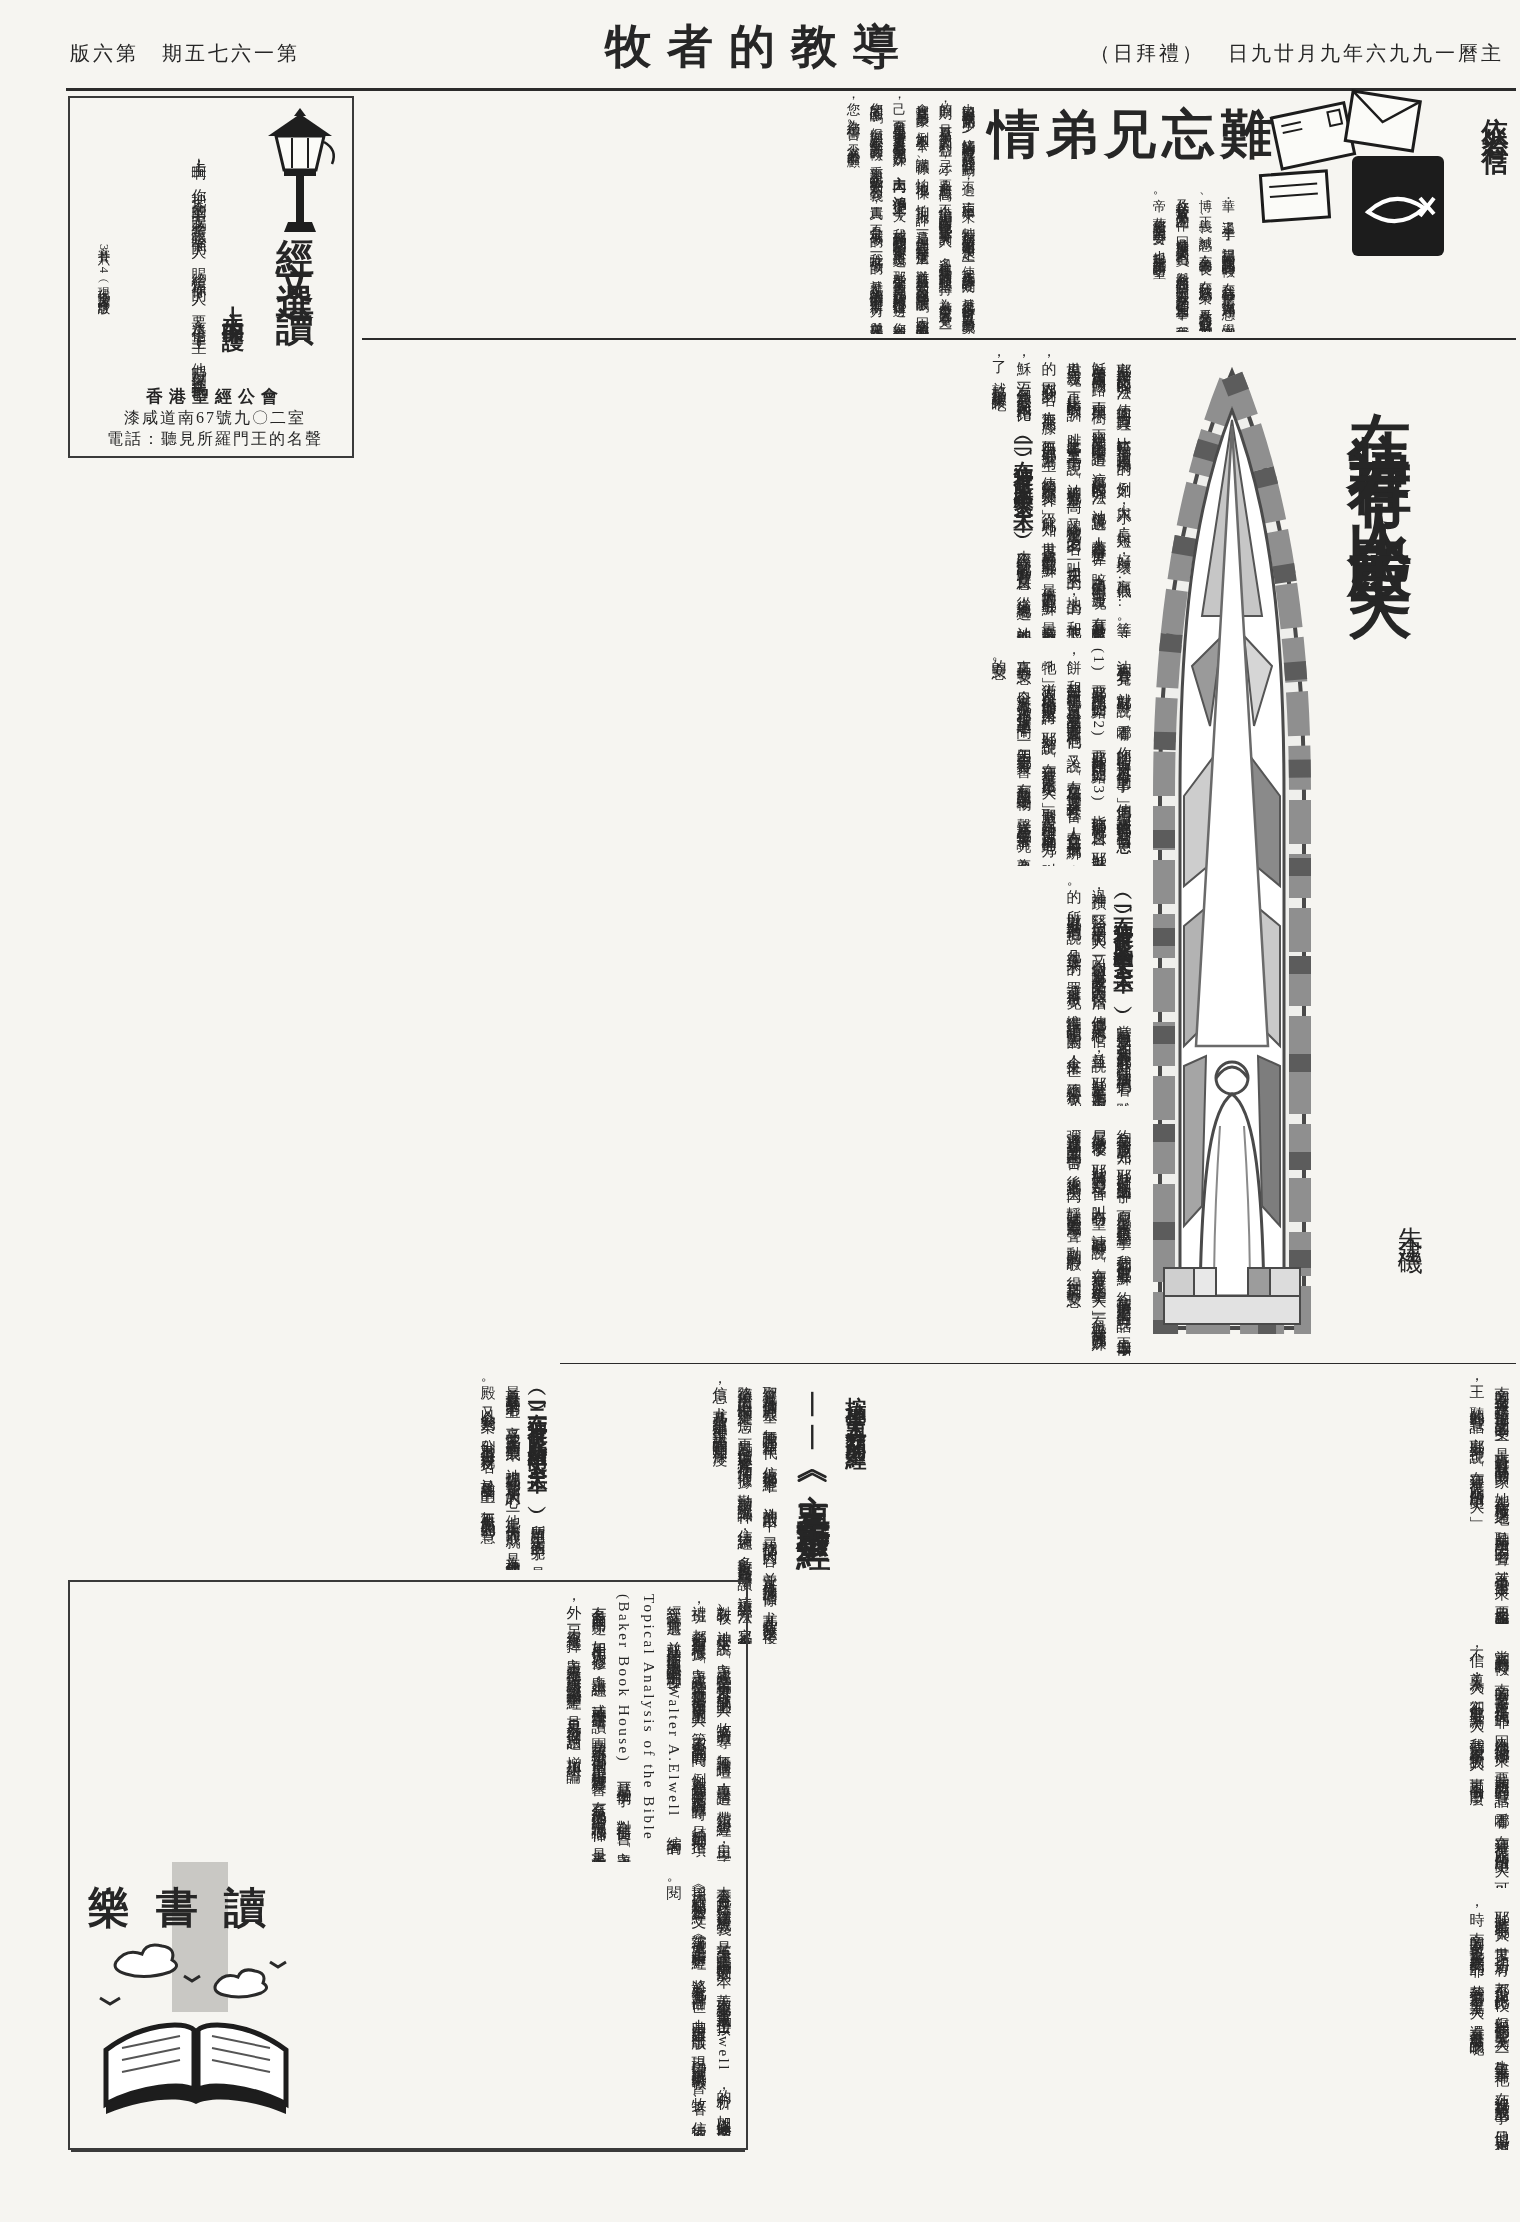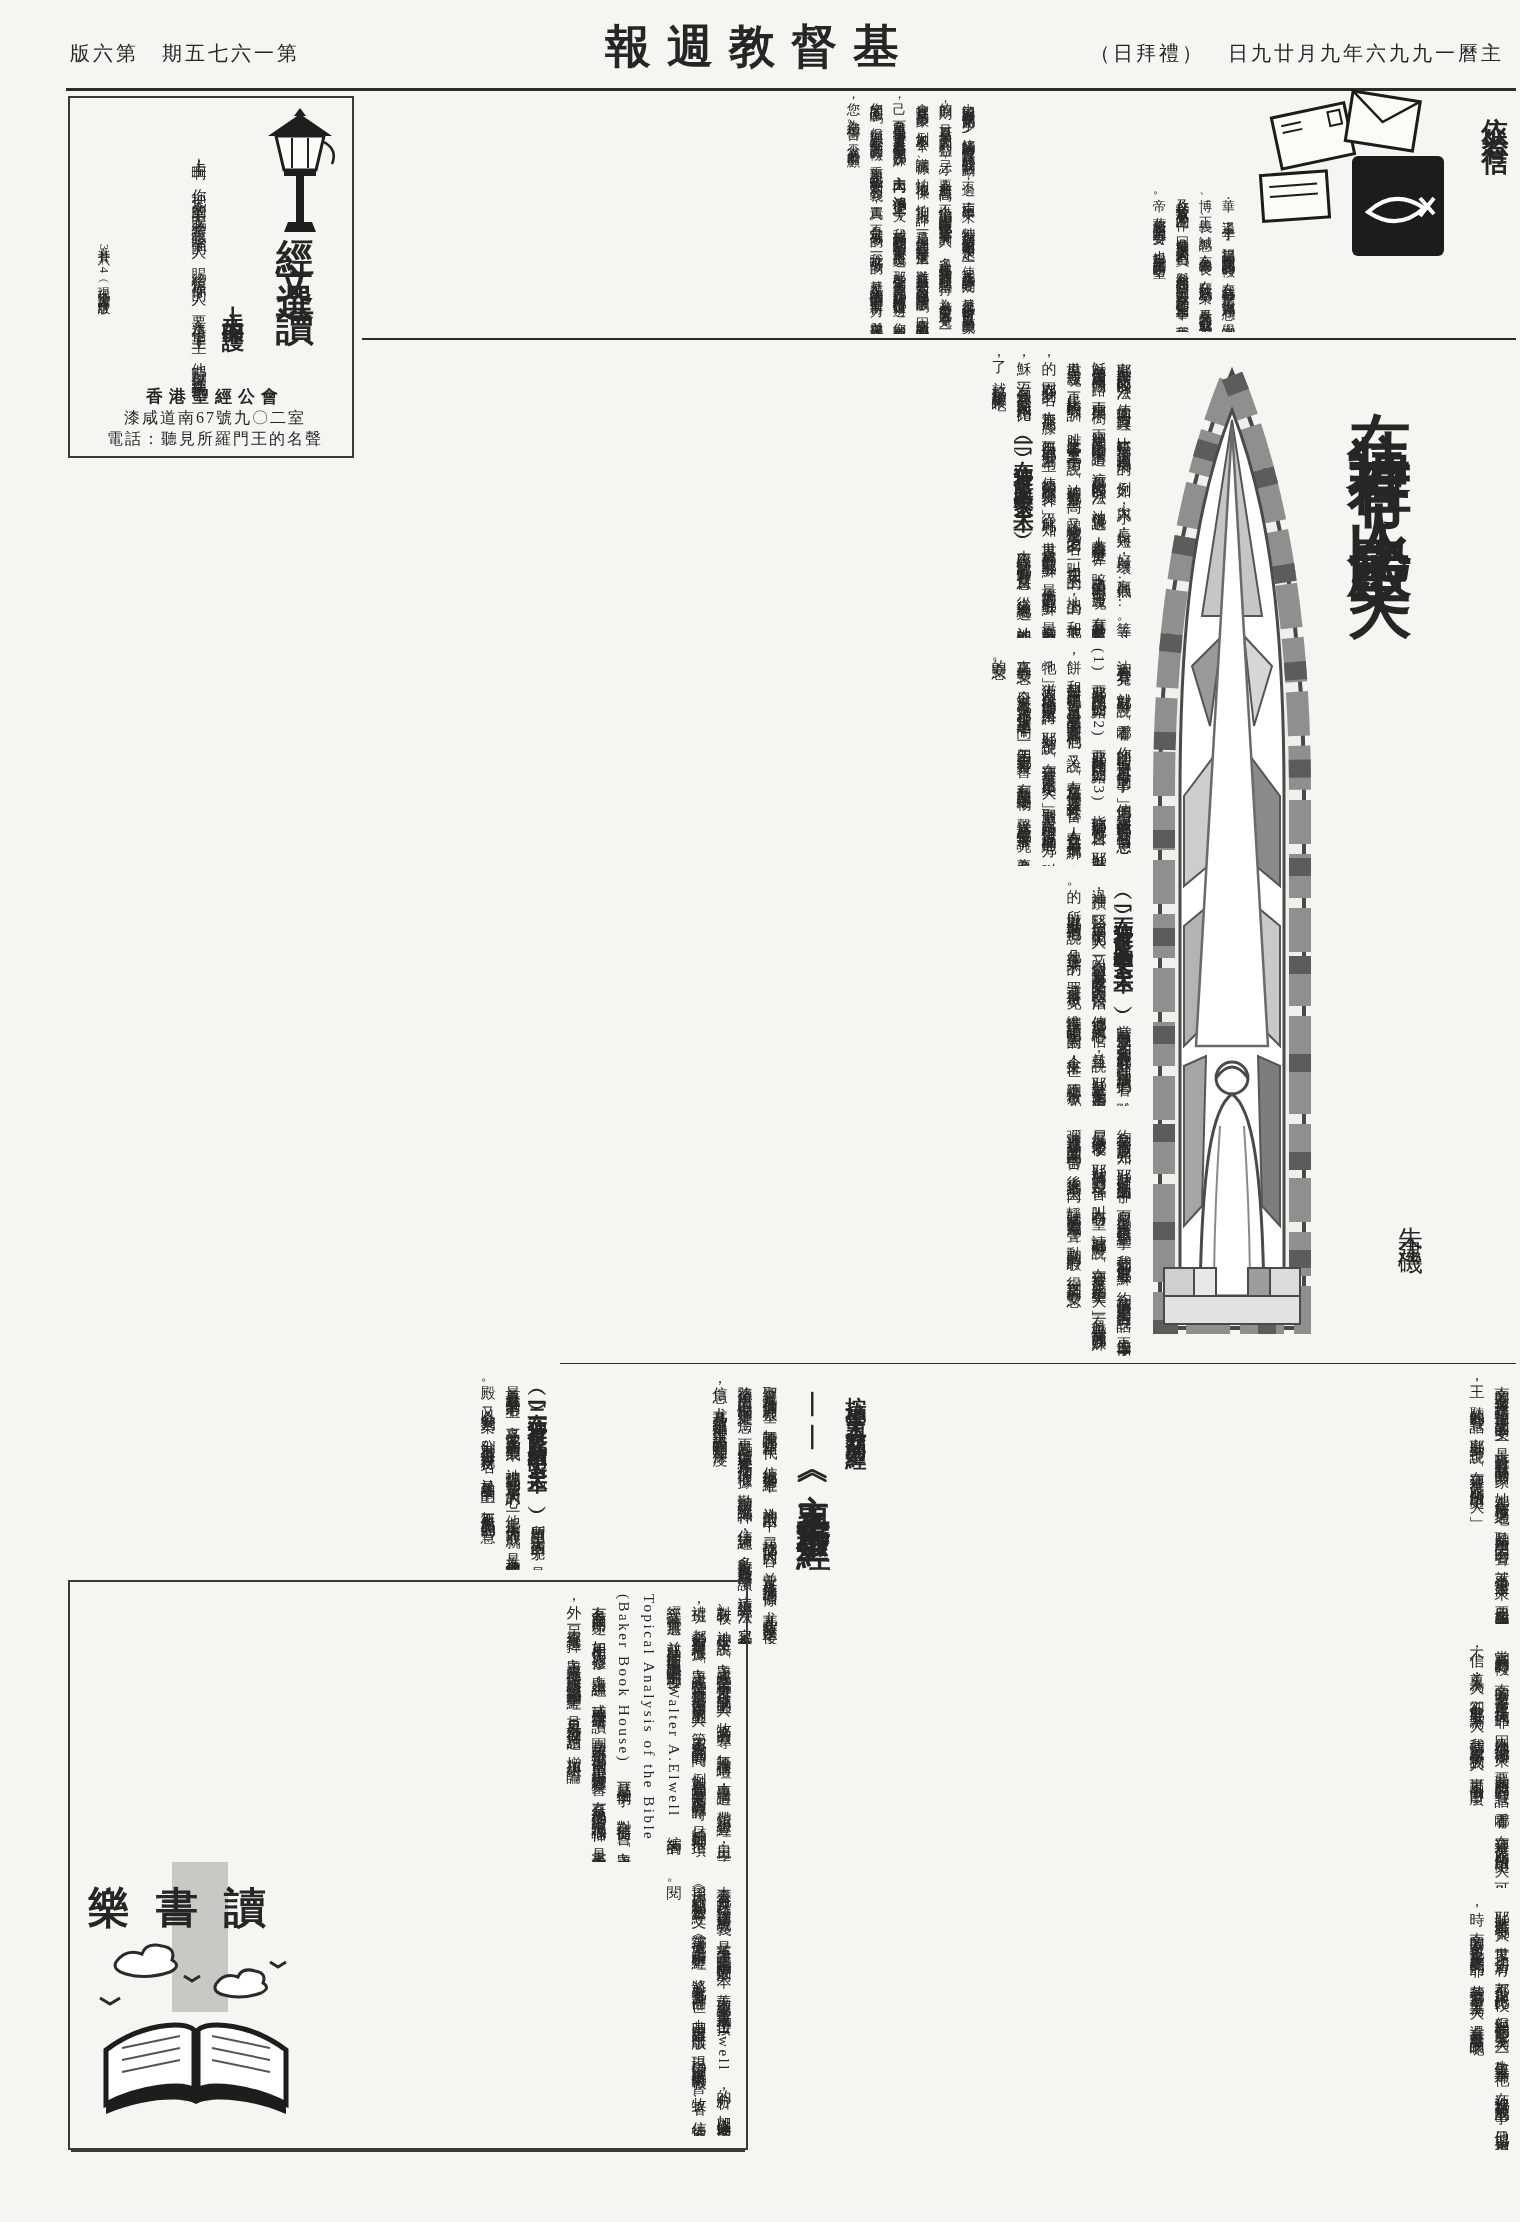--- a/index.html
+++ b/index.html
@@ -28,21 +28,21 @@
   #book-kicker{font-size:21px;font-weight:bold;letter-spacing:6px;}
   #book-title{font-size:34px;font-weight:bold;letter-spacing:9px;}
   #dushule-text{font-size:42px;font-weight:bold;letter-spacing:26px;white-space:nowrap;position:relative;z-index:2;}
   .center{text-align:center;}
 </style>
 </head>
 <body>
 <div id="page">
 
 <div class="abs" style="left:70px;top:40px;" id="edition">版六第　期五七六一第</div>
-<div class="abs" style="left:50%;top:16px;transform:translateX(-50%);" id="masthead">報週教督基</div>
+<div class="abs" style="left:50%;top:16px;transform:translateX(-50%);" id="masthead">牧者的教導</div>
 <div class="abs" style="right:16px;top:40px;" id="dateline">（日拜禮）　日九廿月九年六九九一曆主</div>
 <div class="abs rule" style="left:66px;top:88px;width:1450px;height:3px;"></div>
 
 <div class="abs boxed" style="left:68px;top:96px;width:282px;height:358px;">
 
   <svg class="abs" style="right:6px;top:8px;" width="92" height="138" viewBox="0 0 92 138">
     <path d="M46 2 L52 10 L40 10 Z" fill="#1e1e1e"></path>
     <path d="M14 30 L46 8 L78 30 Z" fill="#1e1e1e"></path>
     <path d="M22 30 L70 30 L62 64 L30 64 Z" fill="#fbfbf8" stroke="#1e1e1e" stroke-width="3"></path>
     <line x1="38" y1="32" x2="38" y2="62" stroke="#1e1e1e" stroke-width="2"></line>
@@ -84,20 +84,21 @@
     <rect x="96" y="10" width="68" height="50" fill="#fbfbf8" stroke="#1c1c1c" stroke-width="3"></rect>
     <path d="M96 10 L130 36 L164 10" fill="none" stroke="#1c1c1c" stroke-width="2.5"></path>
   </g>
   <g transform="rotate(-4 60 110)">
     <rect x="10" y="86" width="66" height="46" fill="#fbfbf8" stroke="#1c1c1c" stroke-width="3"></rect>
     <line x1="18" y1="98" x2="66" y2="98" stroke="#1c1c1c" stroke-width="2"></line>
     <line x1="18" y1="108" x2="66" y2="108" stroke="#1c1c1c" stroke-width="2"></line>
   </g>
 </svg>
 
+<div class="abs" id="letter-headline" style="left:988px;top:100px;">情弟兄忘難</div>
 
 <div class="v vtext-sm abs" style="left:988px;top:188px;width:252px;height:144px;">
   <span>華：</span>
   <span>過了十年了，記得最初認識您的時候，在我心目中您是一位充滿理想、學識淵博、正義、誠懇、友善的學長，在我以您為榮。看見您的成就與努力，及您甘於放下海外的工作，回港發展您個人的抱負，與及您面對回歸的港人分享您的信仰和事奉，我更認真地面對上帝。藉著您對上帝的委身，也叫我產生許多盼望。</span>
 </div>
 
 <div class="v vtext-sm abs" style="left:368px;top:92px;width:612px;height:242px;">
   <span>由於近日我們見面少了，接觸的機會只限於一些公開活動。不過，這兩三年來，特別在您所做的事和決定上，使我產生許多疑問，就是很多時常可以看見的現象，處事的原則，只看見另一個人的利益、忌才，要愈爬愈高，不惜諂媚別人而犧牲那些肯委身的人。</span>
   <span>多過往年青時候的理想與堅持，為甚麼今天已看不見？一個在世俗社會裡常見的形象，例如不公平、講關係、怕地位不保、怕別人批評，這是一個怎樣的基督徒生活？難道昔日的公平和公義已煙消雲散嗎？因著您的改變不單傷害了您自己，而且更傷害旁邊更多有心事奉的弟兄姊妹。</span>
   <span style="font-weight:bold;padding:0 6px;">主內　鴻偉上</span>

